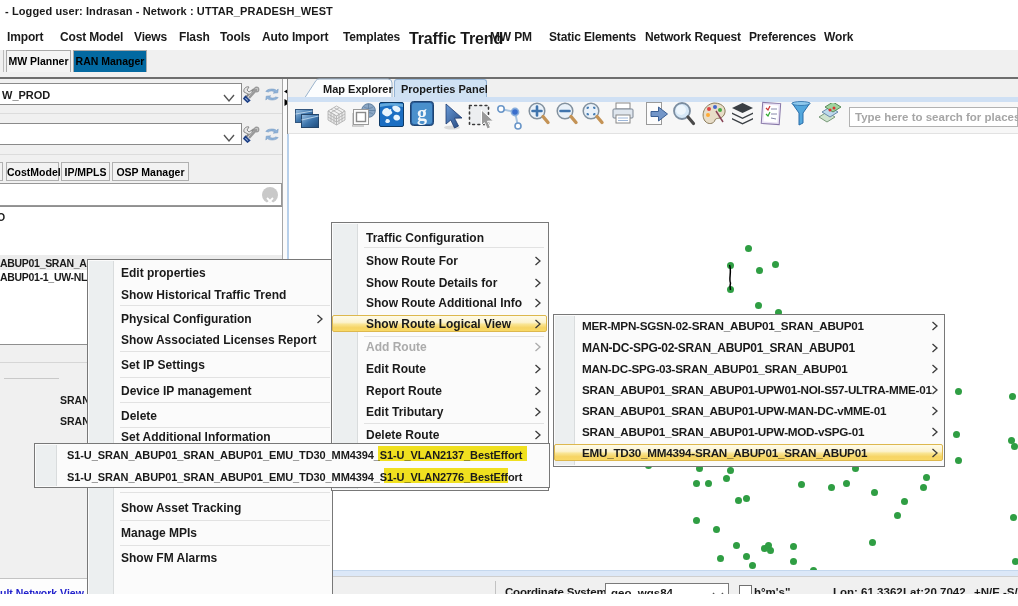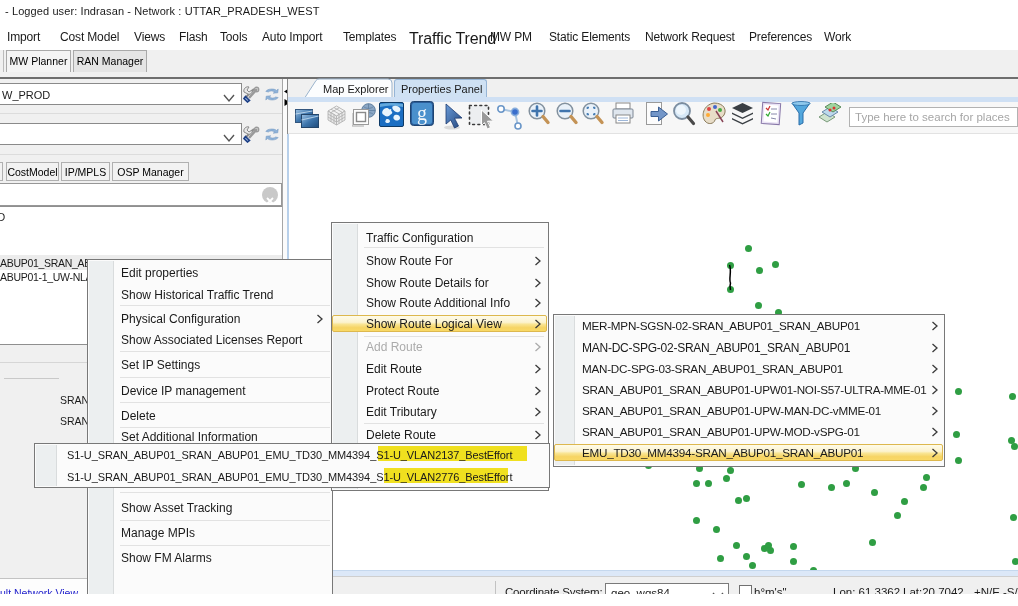--- a/index.html
+++ b/index.html
@@ -1,19 +1,19 @@
 <!DOCTYPE html>
 <html><head>
 <meta charset="utf-8">
 <style>
 * { margin:0; padding:0; box-sizing:border-box; }
 html,body { width:1018px; height:606px; overflow:hidden; background:#fff;
   font-family:"Liberation Sans", sans-serif; }
 .abs { position:absolute; }
-#stage { position:relative; width:1018px; height:594px; overflow:hidden; }
+#stage { position:relative; width:1018px; height:594px; overflow:hidden;font-weight:bold; }
 .txt { position:absolute; white-space:nowrap; font-size:12px; color:#1a1a1a; }
 .sep { position:absolute; height:1px; background:#e2e2e2; }
 .menu { position:absolute; background:#fbfbfb; border:1px solid #787878; }
 .gutter { position:absolute; top:1px; bottom:1px; left:1px; width:25px;
   background:#eceff0; border-right:1px solid #d9dcdd; }
 .mi { position:absolute; height:22px; line-height:22px; font-size:12px;
   color:#1a1a1a; white-space:nowrap;text-align:right; }
 .arr { position:absolute; width:8px; height:22px; }
 .hl { position:absolute; border:1px solid #ddb84e; border-radius:2px;
   background:linear-gradient(to bottom,#fefbe9 0%,#fcf3cf 42%,#f9e594 55%,#f6d464 78%,#f9d966 100%); }
@@ -32,21 +32,21 @@
 <div class="txt" style="left:343px; top:30px; font-size:12px; letter-spacing:-0.15px;">Templates</div>
 <div class="txt" style="left:409px; top:30px; font-size:16px; letter-spacing:-0.15px;">Traffic Trend</div>
 <div class="txt" style="left:490px; top:30px; font-size:12px; letter-spacing:-0.15px;">MW PM</div>
 <div class="txt" style="left:549px; top:30px; font-size:12px; letter-spacing:-0.15px;">Static Elements</div>
 <div class="txt" style="left:645px; top:30px; font-size:12px; letter-spacing:-0.15px;">Network Request</div>
 <div class="txt" style="left:749px; top:30px; font-size:12px; letter-spacing:-0.15px;">Preferences</div>
 <div class="txt" style="left:824px; top:30px; font-size:12px; letter-spacing:-0.15px;">Work</div>
 <div class="abs" style="left:0; top:50px; width:1018px; height:27px; background:#f0f0f0;"></div>
 <div class="abs" style="left:3px; top:50px; width:1px; height:22px; background:#bbb;"></div>
 <div class="abs" style="left:6px; top:50px; width:65px; height:22px; background:#f4f4f4; border:1px solid #a9a9a9; border-bottom:none; font-size:10.5px; line-height:21px; text-align:center; white-space:nowrap;">MW Planner</div>
-<div class="abs" style="left:73px; top:50px; width:74px; height:22px; background:#e5e5e5; border:1px solid #a9a9a9; border-bottom:none; font-size:10.5px; line-height:21px; text-align:center; white-space:nowrap;">RAN Manager</div>
+<div class="abs" style="left:73px; top:50px; width:74px; height:22px; background:#0369a1; border:1px solid #a9a9a9; border-bottom:none; font-size:10.5px; line-height:21px; text-align:center; white-space:nowrap;">RAN Manager</div>
 <div class="abs" style="left:0; top:77px; width:1018px; height:2px; background:#6e6e6e;"></div>
 <div class="abs" style="left:0; top:79px; width:286px; height:527px; background:#f0f0f0;"></div>
 <div class="abs" style="left:-10px; top:83px; width:252px; height:22px; background:#fff; border:1px solid #8a8a8a;"></div>
 <div class="txt" style="left:2px; top:89px; font-size:11px;">W_PROD</div>
 <div class="abs" style="left:222px; top:89px; width:14px; height:10px;"><svg width="14" height="10" viewBox="0 0 14 10">
         <path d="M2 2 L7 8 L12 2" fill="none" stroke="#555" stroke-width="1.4"></path>
       </svg></div>
 <div class="abs" style="left:243px; top:86px; width:17px; height:17px;"><svg width="17" height="17" viewBox="0 0 17 17">
 <path d="M2 12 L11 3" stroke="#8a8a8a" stroke-width="2"></path>
 <path d="M1 6 C0 3 3 0 6 1 L4 4 L6 6 L9 4 C10 7 7 9 5 8 Z" fill="#e8e8e8" stroke="#8a8a8a" stroke-width="1"></path>
@@ -353,21 +353,21 @@
       </svg></div>
 <div class="sep" style="left:364px; top:336px; width:180px;"></div>
 <div class="mi" style="left:366px; top:336px; color:#ababab;">Add Route</div>
 <div class="arr" style="left:534px; top:336px;"><svg width="8" height="22" viewBox="0 0 8 22">
         <path d="M1.5 7 L6 11 L1.5 15" fill="none" stroke="#ababab" stroke-width="1.3"></path>
       </svg></div>
 <div class="mi" style="left:366px; top:358px; color:#1a1a1a;">Edit Route</div>
 <div class="arr" style="left:534px; top:358px;"><svg width="8" height="22" viewBox="0 0 8 22">
         <path d="M1.5 7 L6 11 L1.5 15" fill="none" stroke="#3a3a3a" stroke-width="1.3"></path>
       </svg></div>
-<div class="mi" style="left:366px; top:380px; color:#1a1a1a;">Protect Route</div>
+<div class="mi" style="left:366px; top:380px; color:#1a1a1a;">Report Route</div>
 <div class="arr" style="left:534px; top:380px;"><svg width="8" height="22" viewBox="0 0 8 22">
         <path d="M1.5 7 L6 11 L1.5 15" fill="none" stroke="#3a3a3a" stroke-width="1.3"></path>
       </svg></div>
 <div class="mi" style="left:366px; top:401px; color:#1a1a1a;">Edit Tributary</div>
 <div class="arr" style="left:534px; top:401px;"><svg width="8" height="22" viewBox="0 0 8 22">
         <path d="M1.5 7 L6 11 L1.5 15" fill="none" stroke="#3a3a3a" stroke-width="1.3"></path>
       </svg></div>
 <div class="sep" style="left:364px; top:423px; width:180px;"></div>
 <div class="mi" style="left:366px; top:424px; color:#1a1a1a;">Delete Route</div>
 <div class="arr" style="left:534px; top:424px;"><svg width="8" height="22" viewBox="0 0 8 22">

